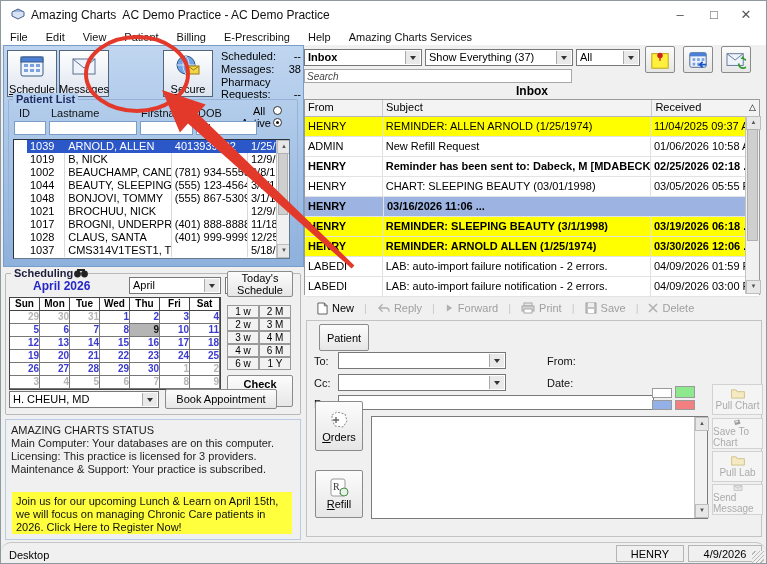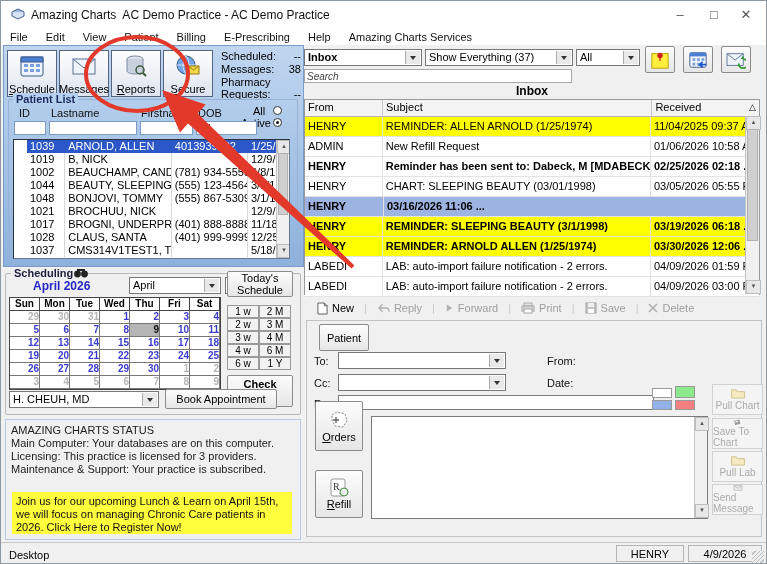--- a/index.html
+++ b/index.html
@@ -73,21 +73,21 @@
   .mtb-item{display:flex;align-items:center;gap:4px;}
   .mtb-item.en{color:#000;}
   .mtb-sep{color:#c8c8c8;}
   .composebox{border:1px solid #c3c3c3;}
   .flabel{font-size:11px;color:#111;}
   .textinput{background:#fff;border:1px solid #7a7a7a;}
   .sidebtn{background:#f4f4f4;border:1px solid #d2d2d2;color:#ababab;display:flex;flex-direction:column;
            align-items:center;justify-content:center;gap:1px;font-size:10px;}
   .swatch{border:1px solid #9a9a9a;}
   
-  .statusbar{left:0;top:541px;width:100%;height:23px;background:#f0f0f0;border-top:1px solid #c6c6c6;}
+  .statusbar{left:0;top:541px;width:100%;height:23px;background:#f0f0f0;border-top:1px solid #c6c6c6;border-radius:10px;}
   .sbox{border:1px solid #b5b5b5;text-align:center;line-height:16px;background:#f0f0f0;}
   .grip{right:2px;bottom:2px;width:12px;height:12px;
         background:repeating-linear-gradient(135deg,#f0f0f0 0 2px,#b9b9b9 2px 3px);}
   svg{display:block;}
   .annot{pointer-events:none;z-index:50;}
 </style>
 </head>
 <body>
 
 <div class="window">
@@ -130,29 +130,20 @@
         </g>
     </svg>
     <span class="lbl uf">Schedule</span>
   </div>
   <div class="abs tbtn" style="left:58px">
     <svg width="26" height="24" viewBox="0 0 26 24">
       <rect x="2" y="5" width="22" height="15" fill="#eef3fc" stroke="#5a7090"></rect>
       <path d="M2 5l11 9 11-9" fill="none" stroke="#5a7090"></path>
     </svg>
     <span class="lbl uf">Messages</span>
-  </div>
-  <div class="abs tbtn" style="left:110px">
-    <svg width="26" height="24" viewBox="0 0 26 24">
-      <ellipse cx="12" cy="5" rx="8" ry="3" fill="#dde2ec" stroke="#7b8aa0"></ellipse>
-      <path d="M4 5v12c0 1.6 3.6 3 8 3s8-1.4 8-3V5" fill="#c9d1de" stroke="#7b8aa0"></path>
-      <circle cx="17" cy="16" r="4" fill="none" stroke="#3c5a3c" stroke-width="1.5"></circle>
-      <path d="M20 19l3 3" stroke="#3c5a3c" stroke-width="2"></path>
-    </svg>
-    <span class="lbl uf">Reports</span>
   </div>
   <div class="abs tbtn" style="left:162px">
     <svg width="26" height="24" viewBox="0 0 26 24">
       <circle cx="11" cy="11" r="9" fill="#6fa4e6" stroke="#35577f"></circle>
       <path d="M2 11h18M11 2c4 4 4 14 0 18M11 2c-4 4-4 14 0 18" stroke="#d2e3f8" fill="none"></path>
       <rect x="13" y="12" width="11" height="8" fill="#f2d648" stroke="#9a7d10"></rect>
       <path d="M13 12l5.5 4 5.5-4" fill="none" stroke="#9a7d10"></path>
     </svg>
     <span class="lbl uf">Secure</span>
   </div>

